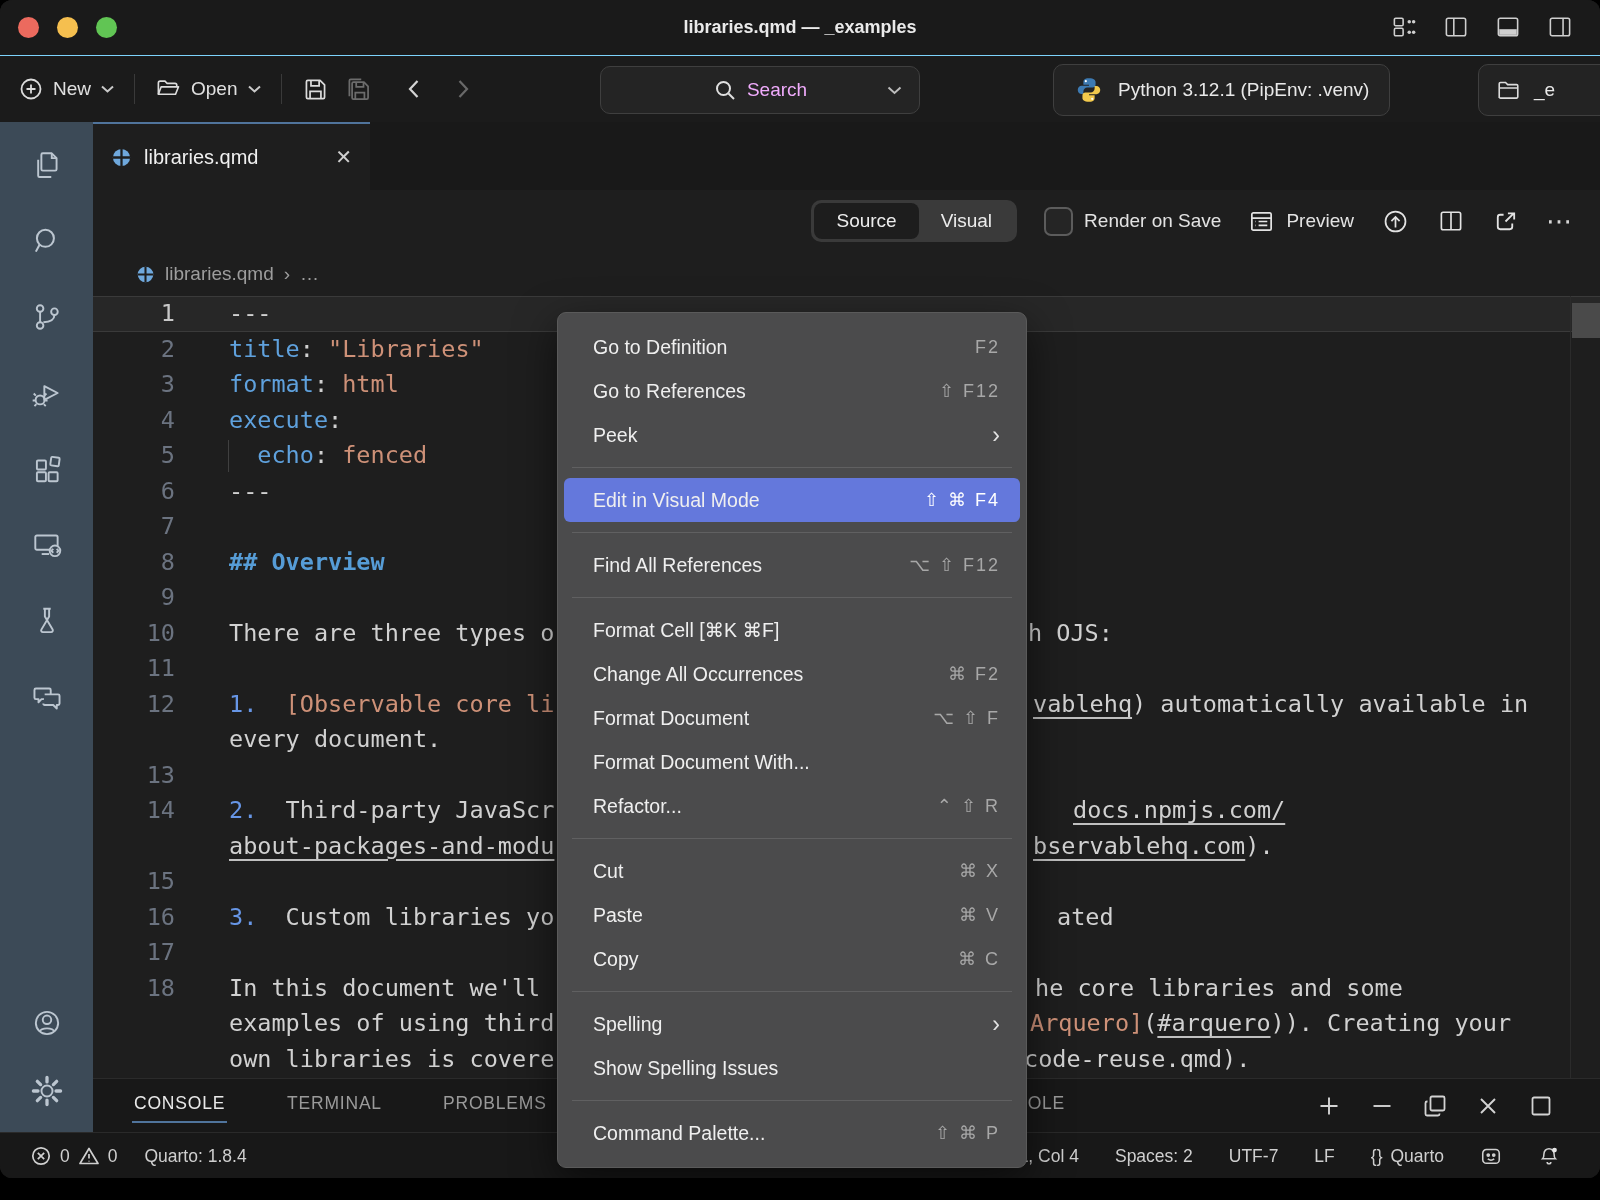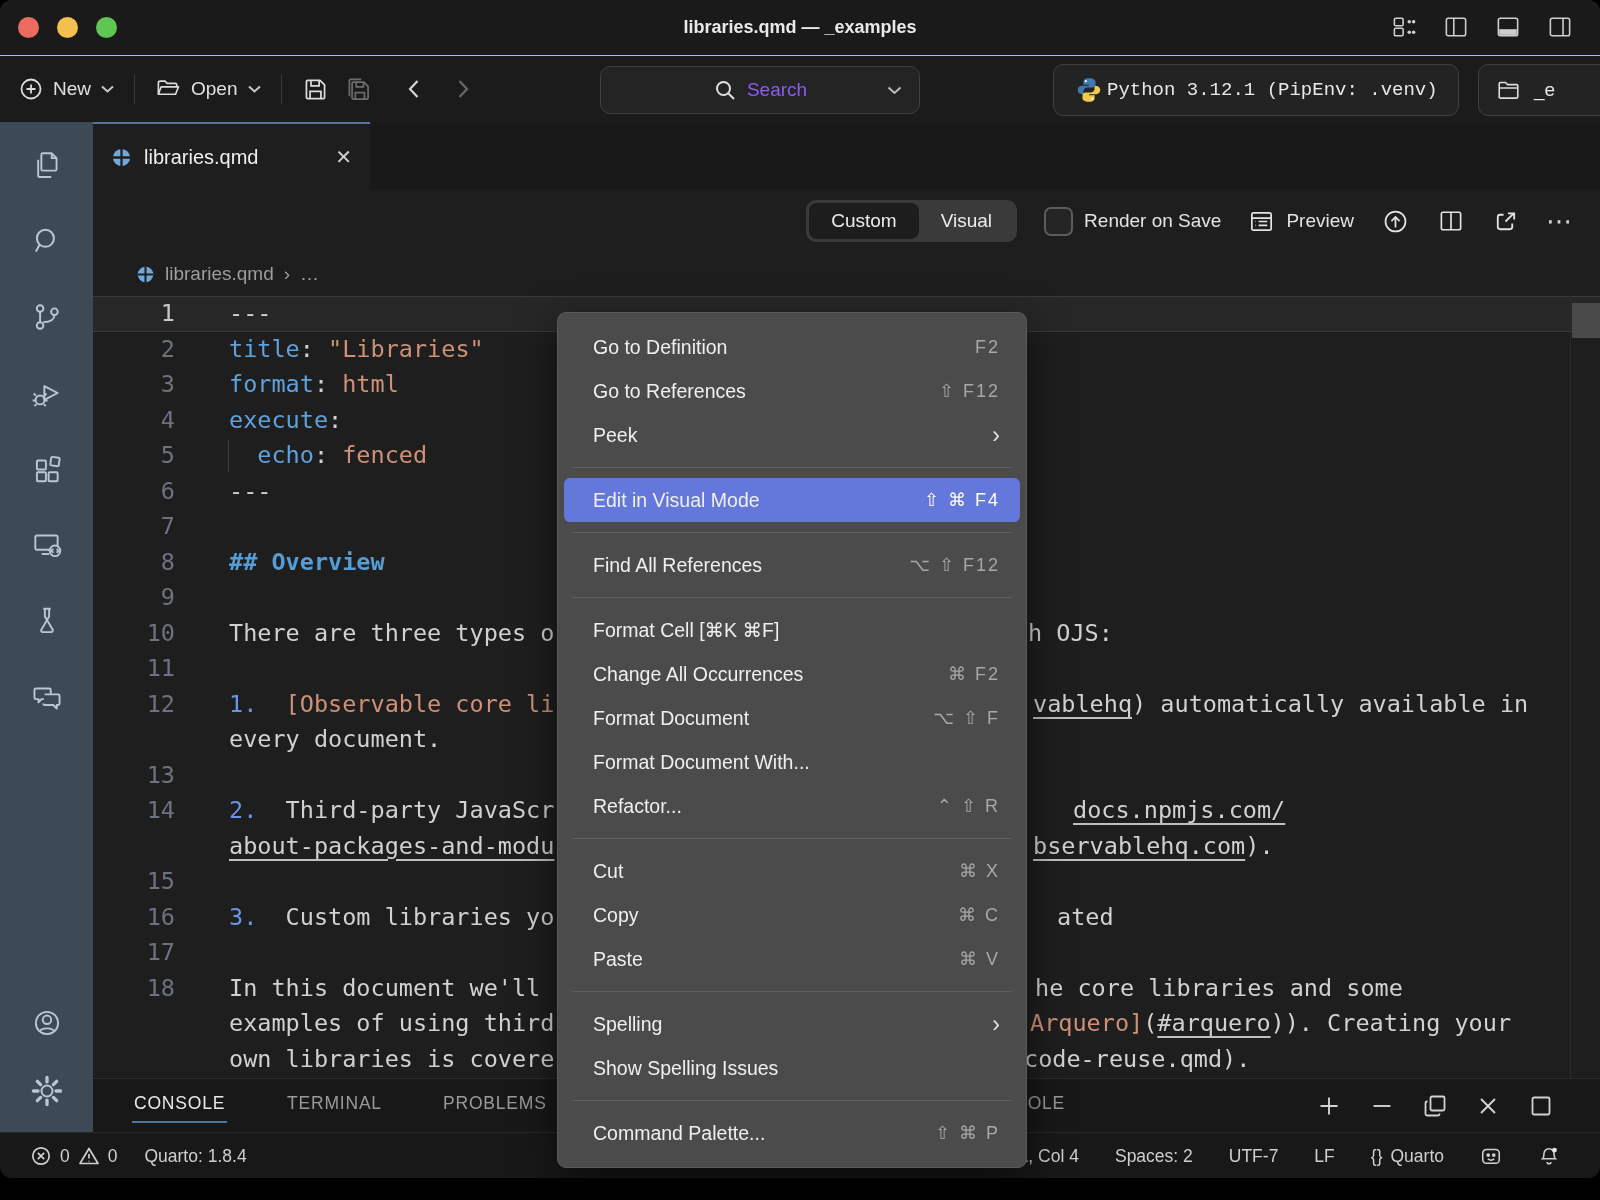--- a/index.html
+++ b/index.html
@@ -18,24 +18,24 @@
   
   .toolbar{position:absolute;left:0;top:56px;width:1600px;height:66px;background:#1b1b1b;
     border-bottom:1px solid #252525;color:#dcdcdc;}
   .tb-left{position:absolute;left:18px;top:0;height:66px;display:flex;align-items:center;gap:13px;}
   .tb-btn{display:flex;align-items:center;gap:9px;font-size:19px;color:#e0e0e0;}
   .tb-divider{width:1px;height:30px;background:#3a3a3a;margin:0 6px;}
   .icon{display:inline-flex;align-items:center;justify-content:center;}
   .dim{opacity:.42;}
   .searchbox{position:absolute;left:600px;top:10px;width:318px;height:46px;background:#242424;
     border:1px solid #3f3f3f;border-radius:10px;display:flex;align-items:center;justify-content:center;
-    gap:10px;color:#8b5cf6;font-size:19px;}
+    gap:10px;color:#f0abfc;font-size:19px;}
   .searchbox .chev{position:absolute;right:16px;}
   .interp{position:absolute;left:1053px;top:8px;height:50px;padding:0 20px;display:flex;align-items:center;
-    gap:3px;background:#232323;border:1px solid #3f3f3f;border-radius:10px;color:#e8e8e8;font-size:19px;font-family:Liberation Mono, monospace;}
+    gap:14px;background:#232323;border:1px solid #3f3f3f;border-radius:10px;color:#e8e8e8;font-size:19px;}
   .wsbtn{position:absolute;left:1478px;top:8px;width:170px;height:50px;padding:0 16px;display:flex;
     align-items:center;gap:12px;background:#232323;border:1px solid #3f3f3f;border-radius:10px;
     color:#e8e8e8;font-size:19px;}
   
   .activitybar{position:absolute;left:0;top:122px;width:93px;height:1010px;background:#3c4a57;
     display:flex;flex-direction:column;align-items:center;padding-top:26px;box-sizing:border-box;}
   .abar-top{display:flex;flex-direction:column;gap:42px;}
   .abar-bottom{margin-top:auto;display:flex;flex-direction:column;gap:34px;padding-bottom:24px;}
   .abar-icon{width:34px;height:34px;color:#c7d1db;opacity:.92;}
   .abar-icon svg{width:34px;height:34px;}
@@ -316,21 +316,21 @@
             <path d="M11 2v18M2 11h18" stroke="#1e1e1e" stroke-width="2.4"></path>
           </svg>
         </span>
       <span>libraries.qmd</span>
       <span class="close">✕</span>
     </div>
   </div>
 
   <div class="edtoolbar">
     <div class="segmented">
-      <span class="seg active">Custom</span>
+      <span class="seg active">Source</span>
       <span class="seg">Visual</span>
     </div>
     <div class="ed-group">
       <span class="checkbox"></span>
       <span class="edlabel">Render on Save</span>
     </div>
     <div class="ed-group">
       <span class="icon">
         <svg width="27" height="27" viewBox="0 0 28 28" fill="none" stroke="#e3e3e3" stroke-width="1.8">
             <rect x="4" y="5" width="20" height="18" rx="1.5"></rect>
@@ -526,27 +526,27 @@
       <div class="mi">
         <span>Refactor...</span>
         <span class="sc">⌃ ⇧ R</span>
       </div>
       <div class="msep"></div>
       <div class="mi">
         <span>Cut</span>
         <span class="sc">⌘ X</span>
       </div>
       <div class="mi">
+        <span>Paste</span>
+        <span class="sc">⌘ V</span>
+      </div>
+      <div class="mi">
         <span>Copy</span>
         <span class="sc">⌘ C</span>
       </div>
-      <div class="mi">
-        <span>Paste</span>
-        <span class="sc">⌘ V</span>
-      </div>
       <div class="msep"></div>
       <div class="mi">
         <span>Spelling</span>
         <span class="sub">›</span>
       </div>
       <div class="mi">
         <span>Show Spelling Issues</span>
       </div>
       <div class="msep"></div>
       <div class="mi">

